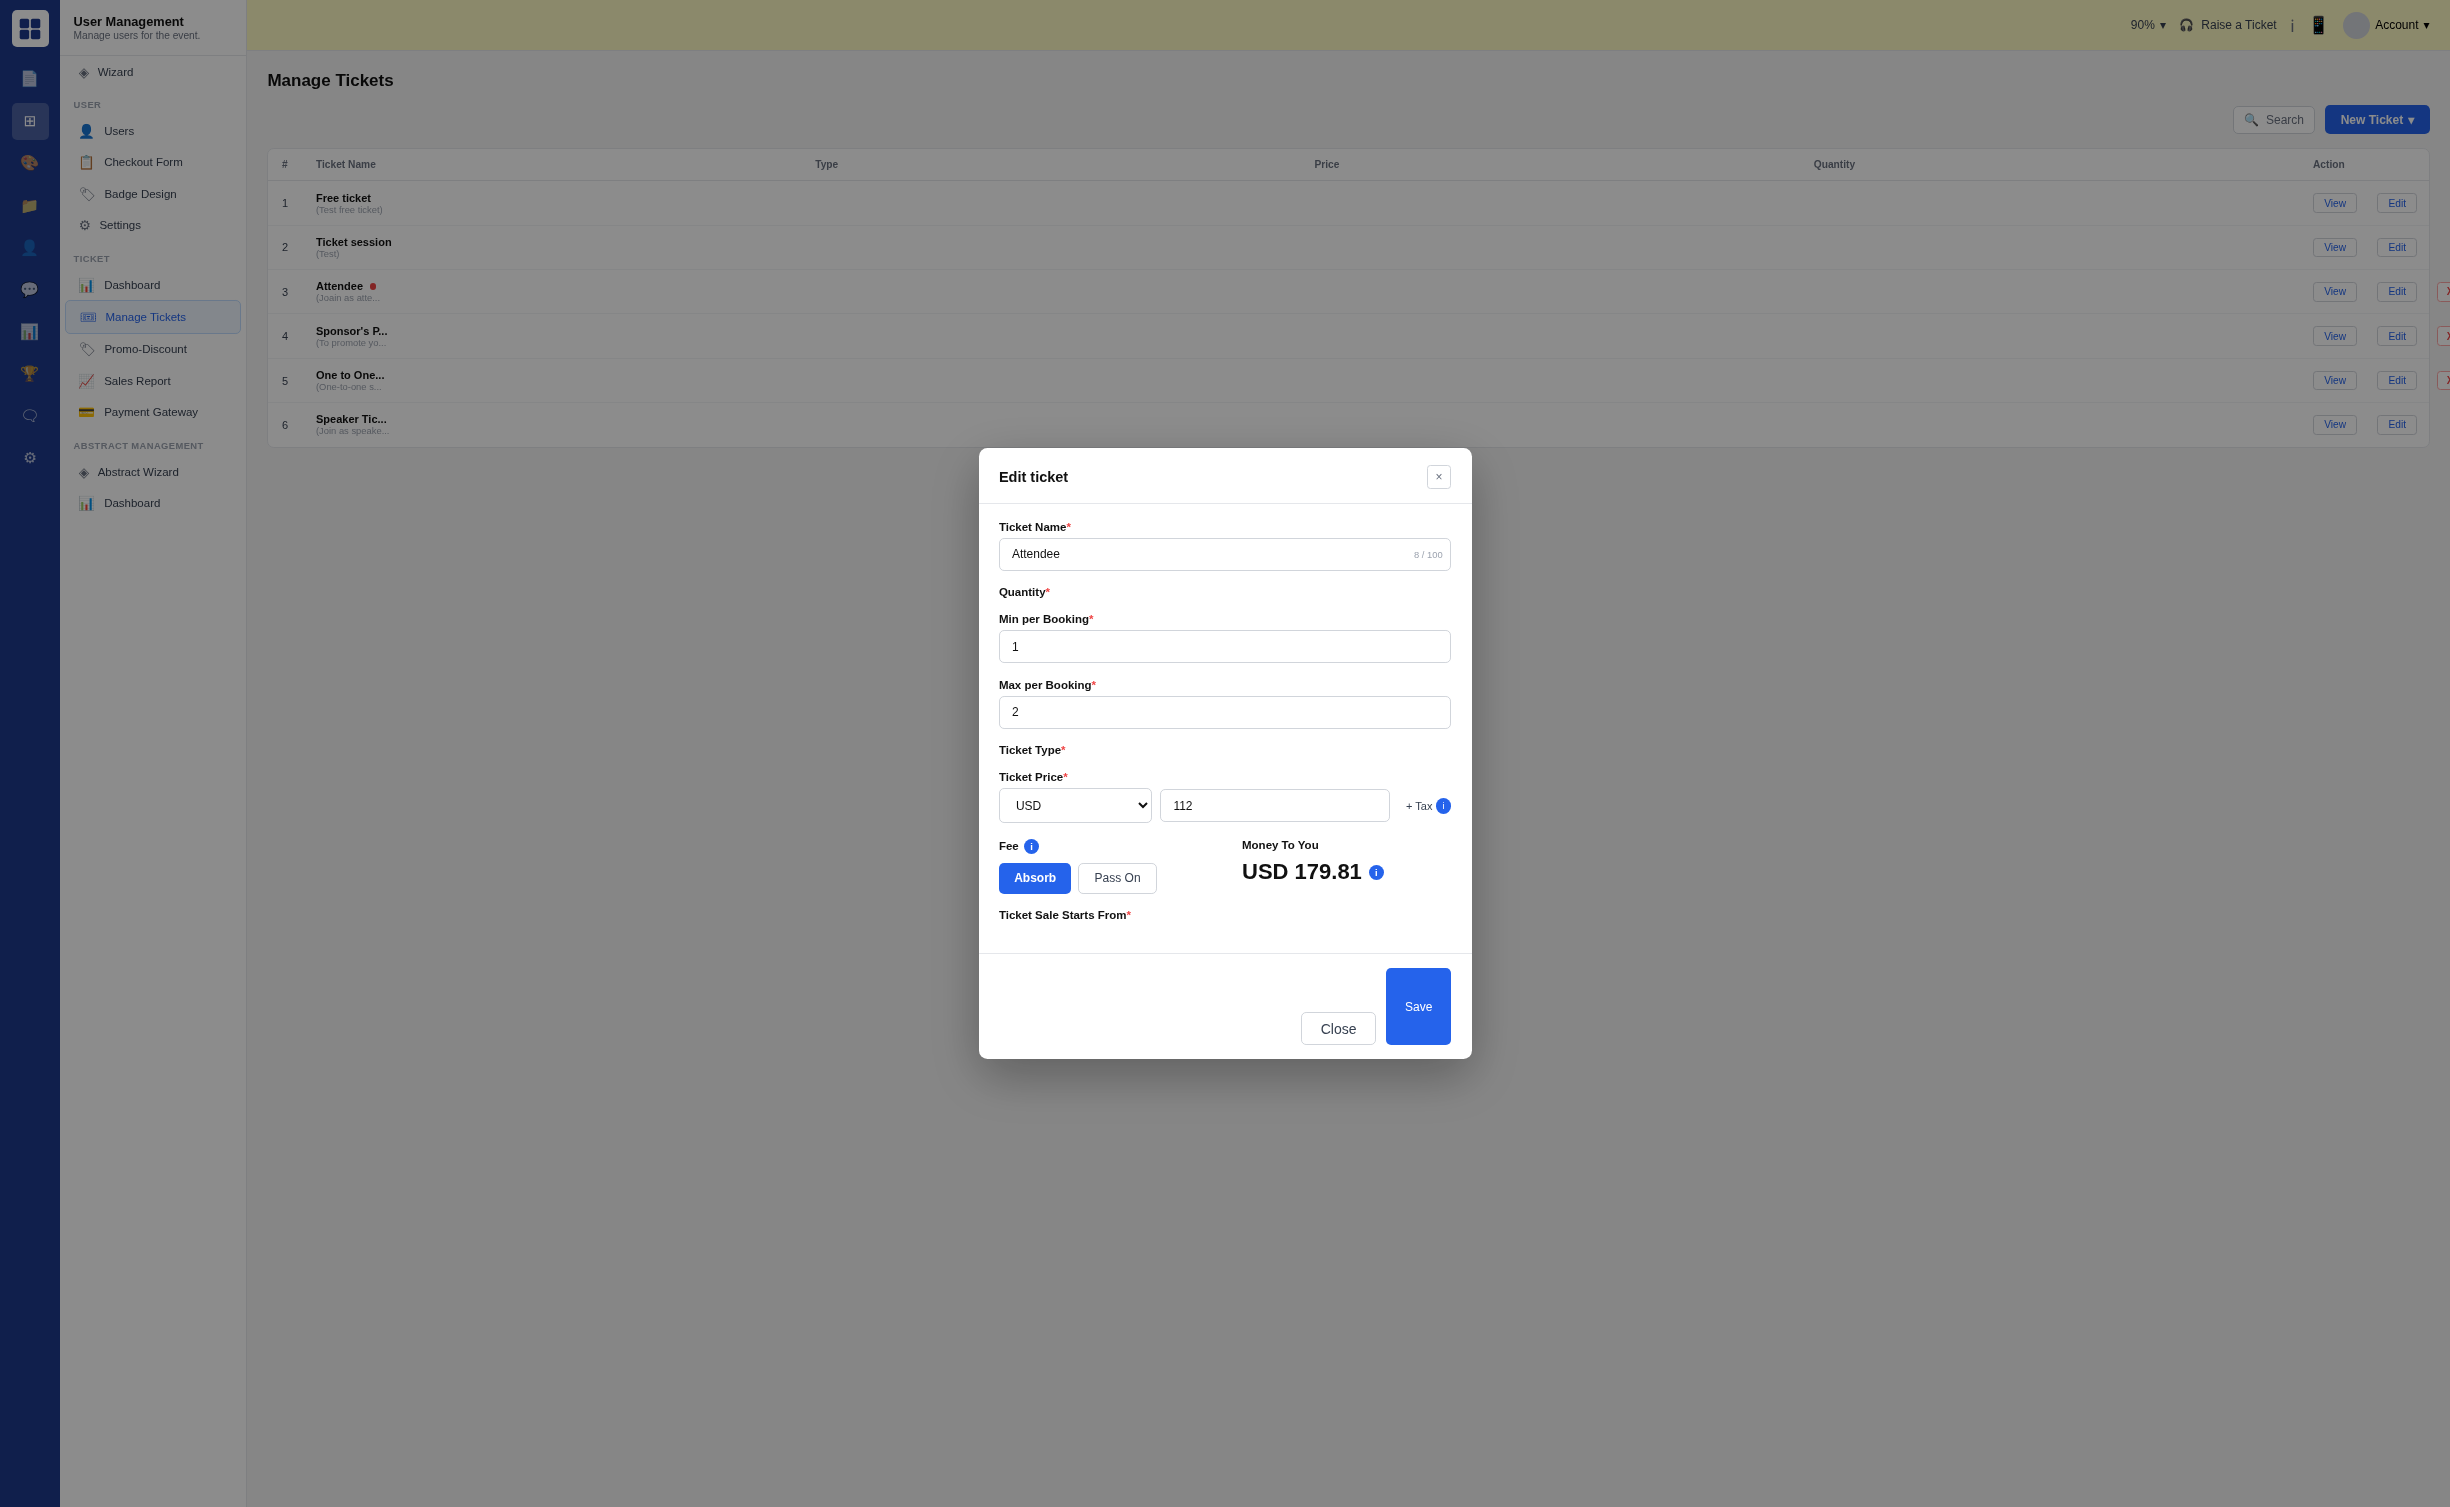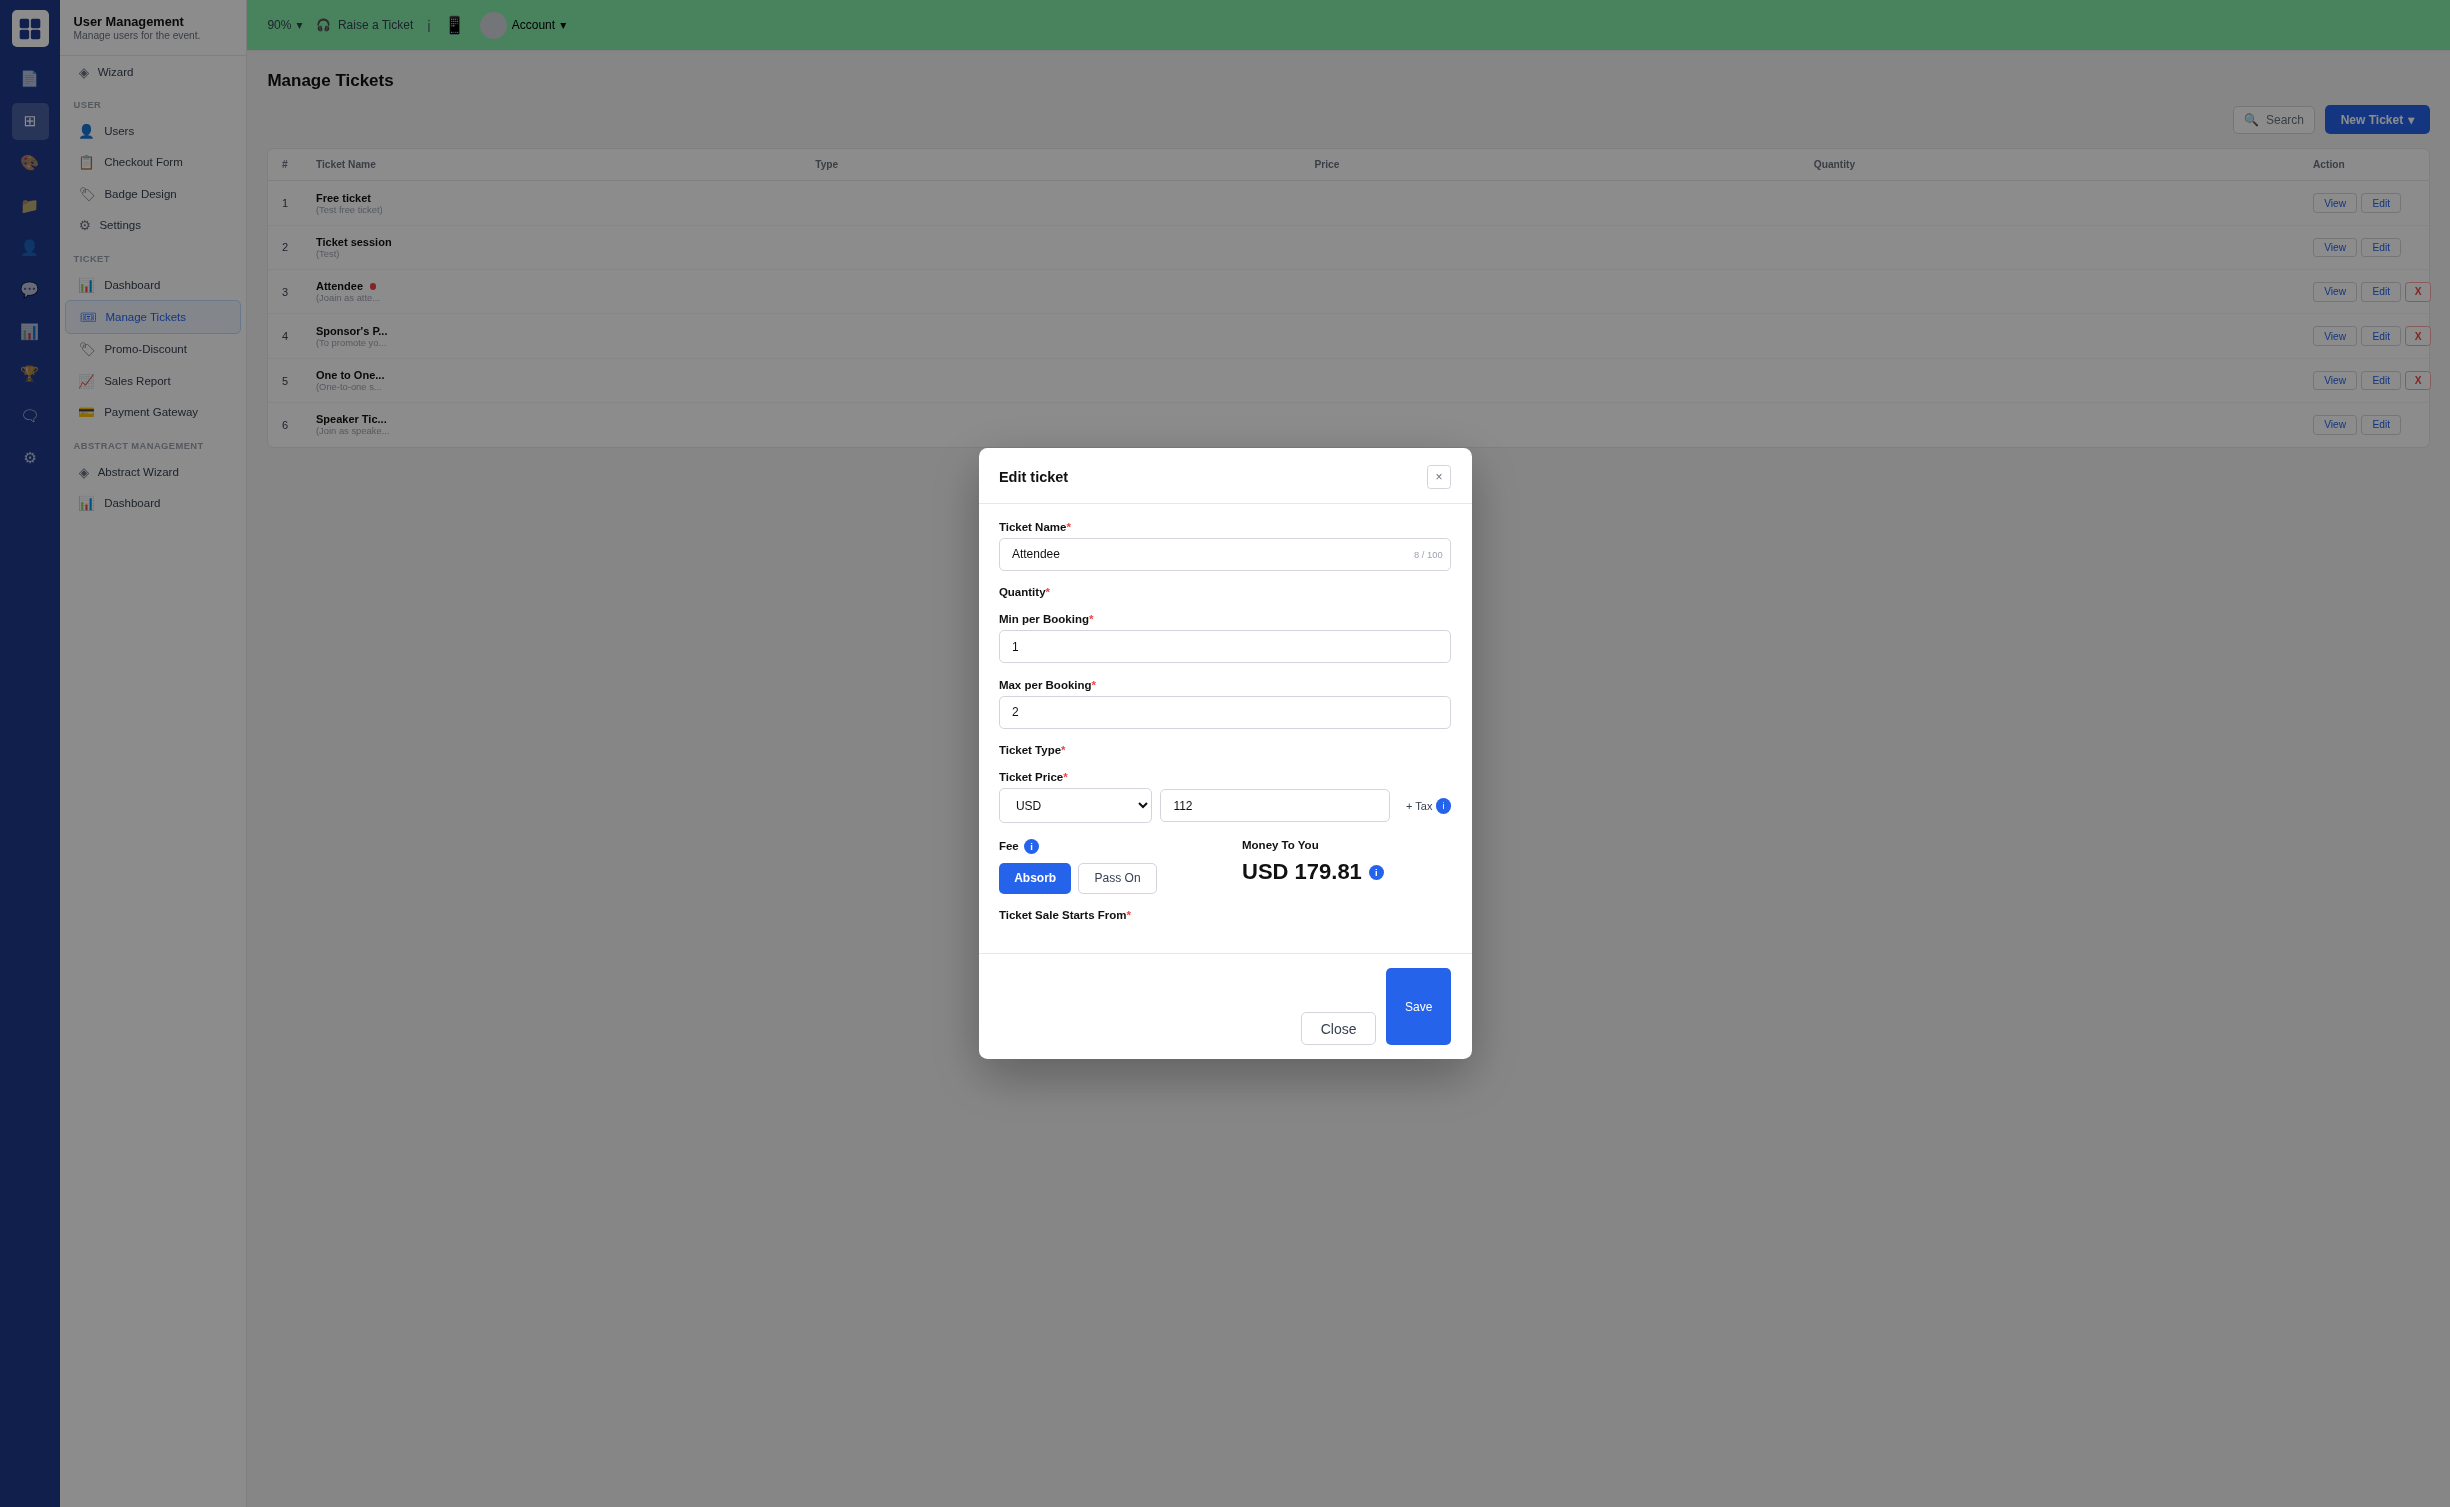--- a/index.html
+++ b/index.html
@@ -44,22 +44,22 @@
     }
     .sidebar-item.active { background: #eff6ff; color: #2563eb; border: 0.9px solid #bfdbfe; }
     .sidebar-item .icon { font-size: 13.6px; color: #6b7280; }
     .sidebar-item.active .icon { color: #2563eb; }
 
     
     .main-content { flex: 1; display: flex; flex-direction: column; overflow: hidden; }
 
     
     .topbar {
-      height: 51px; background: #86efac; border-bottom: 0.9px solid #e5e7eb;
-      display: flex; align-items: center; 
+      height: 51px; background: #fef9c3; border-bottom: 0.9px solid #e5e7eb;
+      display: flex; align-items: center; justify-content: flex-end;
       padding: 0 20.4px; gap: 13.6px; flex-shrink: 0;
     }
     .topbar-zoom { display: flex; align-items: center; gap: 5.1px; font-size: 12px; color: #374151; cursor: pointer; }
     .topbar-raise { display: flex; align-items: center; gap: 6.8px; font-size: 12px; color: #374151; cursor: pointer; }
     .topbar-icon { font-size: 17px; color: #6b7280; cursor: pointer; }
     .topbar-account { display: flex; align-items: center; gap: 5.1px; font-size: 12px; cursor: pointer; }
     .topbar-avatar { width: 27px; height: 27px; background: #d1d5db; border-radius: 50%; }
 
     
     .content-area { flex: 1; padding: 20.4px; overflow-y: auto; position: relative; }
@@ -81,21 +81,21 @@
     
     .tickets-table { width: 100%; background: white; border-radius: 6.8px; border: 0.9px solid #e5e7eb; }
     .table-header { display: grid; grid-template-columns: 34px 1fr 1fr 1fr 1fr 102px; padding: 10.2px 13.6px; border-bottom: 0.9px solid #e5e7eb; font-size: 10.2px; font-weight: 600; color: #6b7280; }
     .table-row { display: grid; grid-template-columns: 34px 1fr 1fr 1fr 1fr 102px; padding: 10.2px 13.6px; border-bottom: 0.9px solid #f3f4f6; font-size: 11px; color: #374151; align-items: center; }
     .table-row:last-child { border-bottom: none; }
     .ticket-name { font-weight: 600; color: #111; font-size: 11px; }
     .ticket-sub { font-size: 9.4px; color: #9ca3af; }
     .action-btn { padding: 3.4px 10.2px; border-radius: 3.4px; border: 0.9px solid #d1d5db; font-size: 10.2px; cursor: pointer; background: white; color: #2563eb; }
     .action-btn-danger { padding: 3.4px 8.5px; border-radius: 3.4px; border: 0.9px solid #fca5a5; font-size: 10.2px; cursor: pointer; background: white; color: #ef4444; font-weight: 700; }
     .badge-dot { width: 6.8px; height: 6.8px; background: #ef4444; border-radius: 50%; display: inline-block; margin-left: 3.4px; }
-    .actions-cell { display: flex; gap: 4px; align-items: center; }
+    .actions-cell { display: flex; gap: 20px; align-items: center; }
 
     
     .modal-overlay {
       position: fixed; top: 0; left: 0; right: 0; bottom: 0;
       background: rgba(0,0,0,0.45); display: flex; align-items: center; justify-content: center;
       z-index: 1000;
     }
     .modal {
       background: white; border-radius: 8.5px; width: 493px; max-height: 90vh;
       overflow-y: auto; box-shadow: 0 17px 51px rgba(0,0,0,0.3); position: relative;

